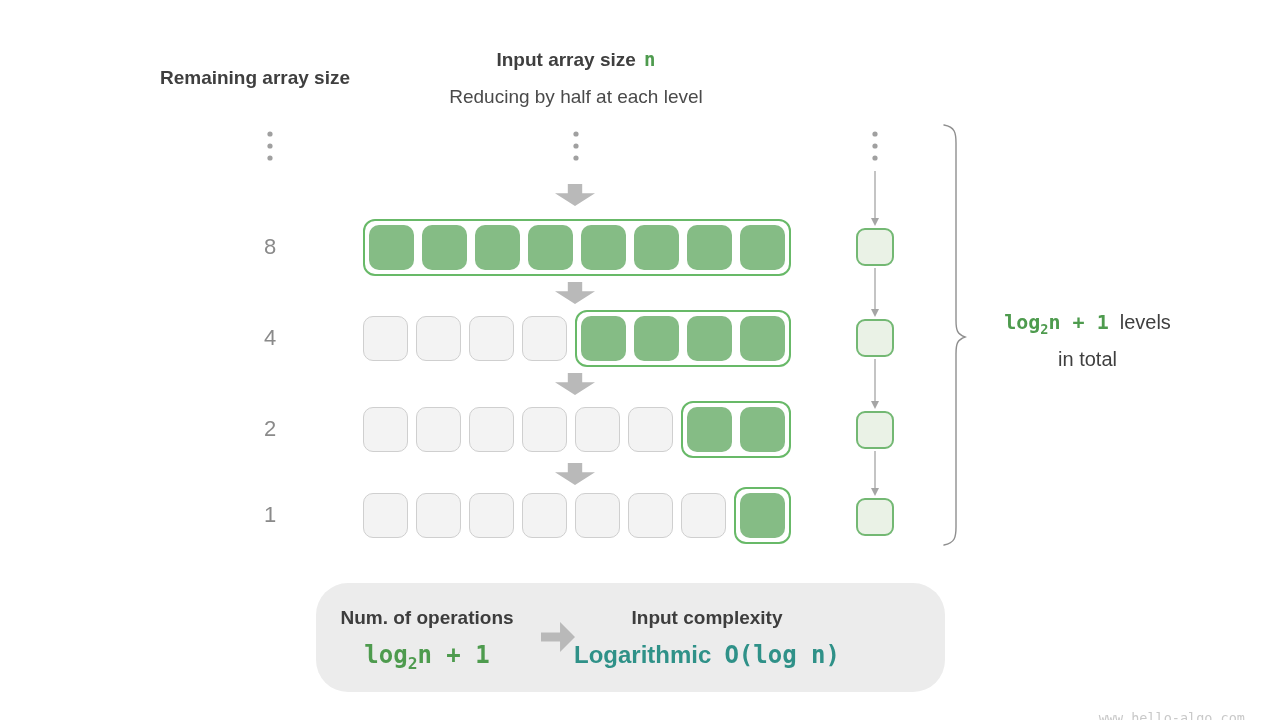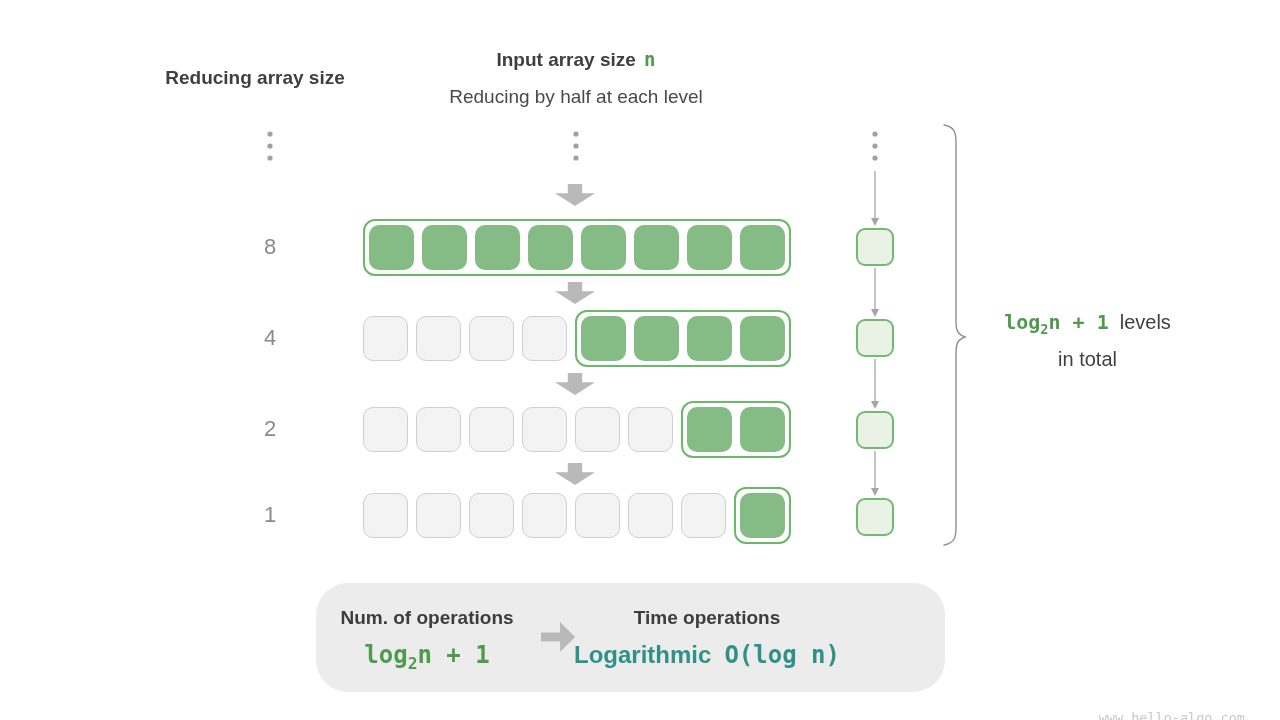--- a/index.html
+++ b/index.html
@@ -78,21 +78,21 @@
     font-family:"DejaVu Sans Mono", monospace; font-size:13.5px; color:#c9c9c9;
   }
 
   .overlay { position:absolute; left:0; top:0; pointer-events:none; }
 </style>
 </head>
 <body>
 
 <div class="canvas">
 
-  <div class="abs hdr hdr-left center-text">Reducing array size</div>
+  <div class="abs hdr hdr-left center-text">Remaining array size</div>
 
   <div class="abs hdr hdr-center center-text">
     <span>Input array size</span>
     <span class="green mono bold" style="margin-left:3px;">n</span>
   </div>
 
   <div class="abs hdr hdr-sub center-text">Reducing by half at each level</div>
 
 
   <div id="labels">
@@ -202,21 +202,21 @@
     <div>in total</div>
   </div>
 
   <div class="abs summary-box">
     <div class="sum-col sum-col-left">
       <div class="sum-title">Num. of operations</div>
       <div class="sum-value green mono"><span>log</span><sub>2</sub><span>n + 1</span></div>
     </div>
     <div class="abs right-arrow sum-arrow"></div>
     <div class="sum-col sum-col-right">
-      <div class="sum-title">Time operations</div>
+      <div class="sum-title">Input complexity</div>
       <div class="sum-value teal">
         <span>Logarithmic</span><span class="mono code-gap">O(log n)</span>
       </div>
     </div>
   </div>
 
   <div class="abs watermark">www.hello-algo.com</div>
 
 </div>
 

